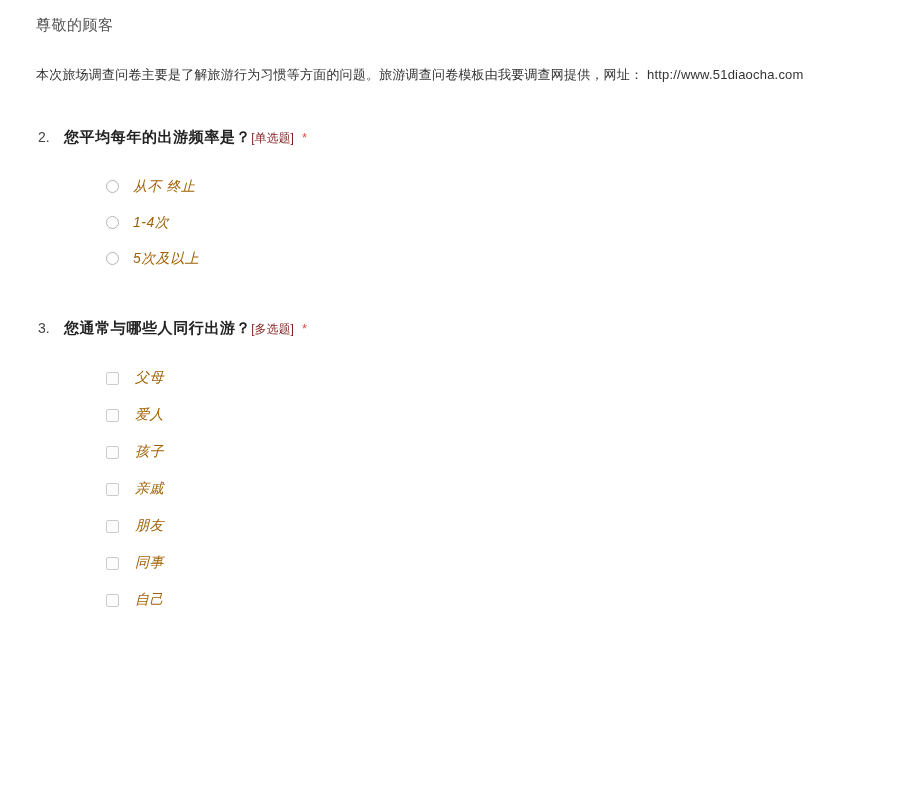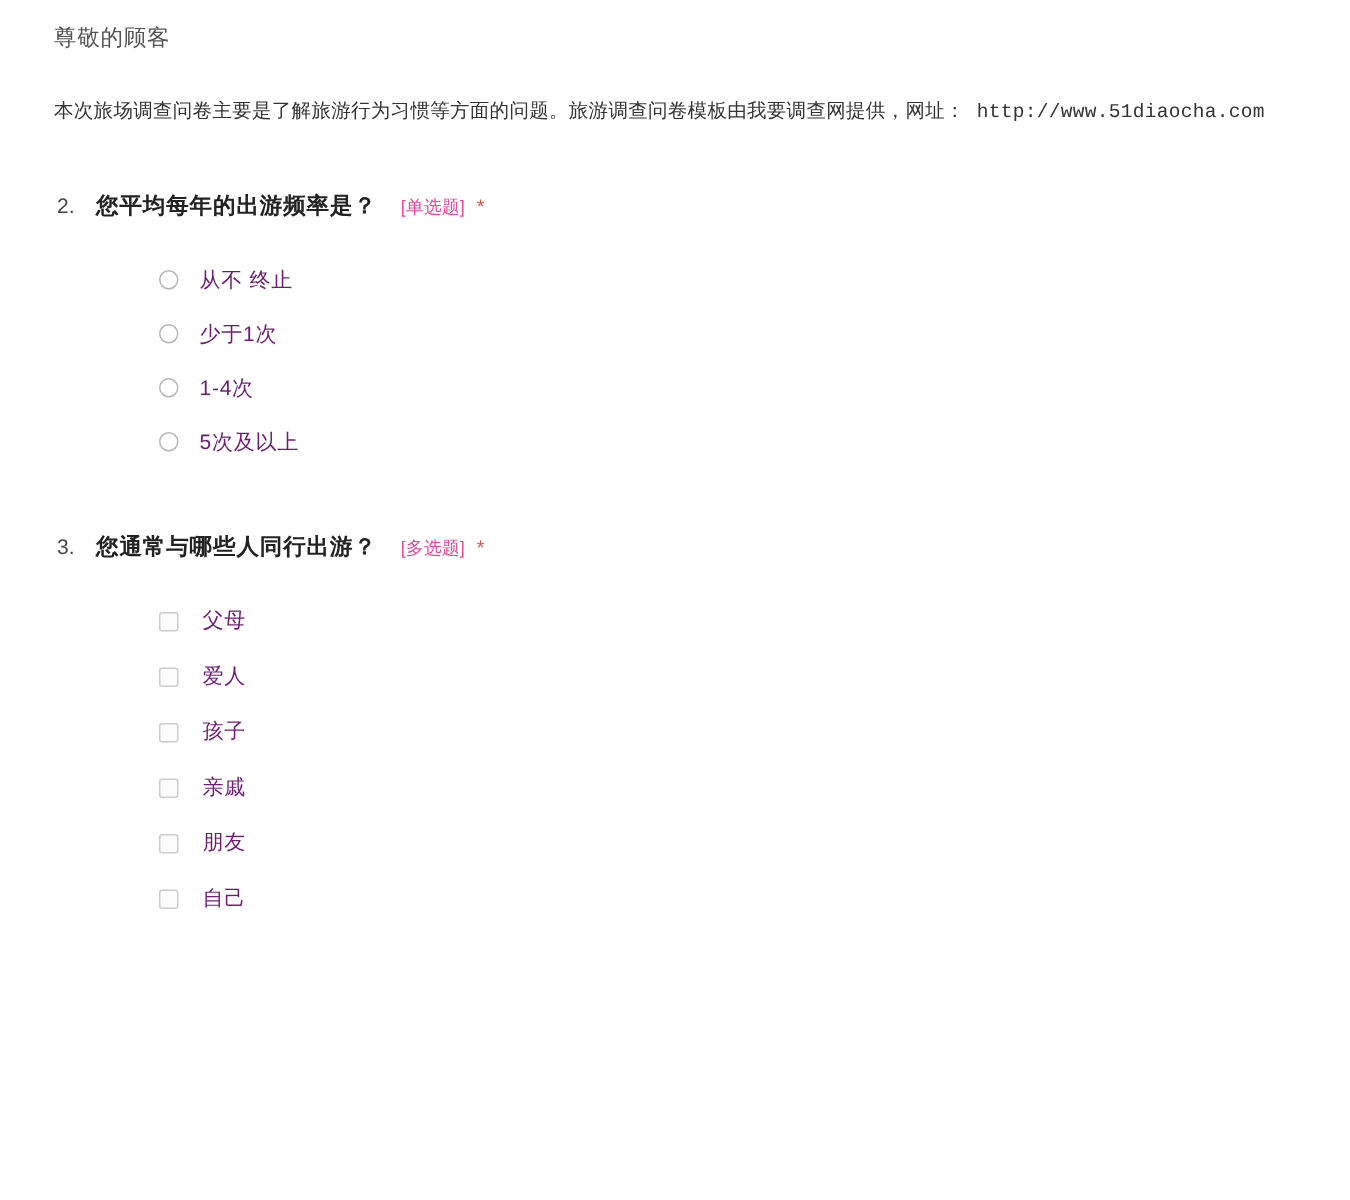--- a/index.html
+++ b/index.html
@@ -29,21 +29,20 @@
     padding-top: 16px;
     letter-spacing: 0.5px;
   }
   .survey-desc {
     font-size: 13px;
     color: #333333;
     margin: 0;
     padding-top: 30px;
     line-height: 1.6;
     letter-spacing: 0.2px;
-    font-family: Liberation Mono, monospace;
   }
   .question-block {
     padding-top: 42px;
   }
   .question-head {
     display: flex;
     align-items: baseline;
     gap: 0px;
   }
   .q-index {
@@ -56,22 +55,21 @@
   }
   .q-title {
     font-size: 15px;
     font-weight: bold;
     color: #222222;
     letter-spacing: 0.6px;
     text-align: center;
   }
   .q-type {
     font-size: 12px;
-    color: #ec4899;
-    margin-left: 16px;
+    color: #7f1d1d;
   }
   .q-required {
     font-size: 13px;
     color: #d9534f;
     margin-left: 8px;
   }
   .options {
     padding-top: 22px;
     padding-left: 70px;
   }
@@ -97,23 +95,24 @@
     width: 13px;
     height: 13px;
     border: 1px solid #cccccc;
     border-radius: 2px;
     background: #fcfcfc;
     flex: none;
     box-sizing: border-box;
   }
   .option-label {
     font-size: 14px;
-    color: #701a75;
+    color: #a16207;
     margin-left: 14px;
     letter-spacing: 0.5px;
+    font-style: italic;
   }
   .checkbox-options .option-label {
     margin-left: 16px;
   }
 </style>
 </head>
 <body>
 
 <div class="page">
 
@@ -125,24 +124,20 @@
     <div class="question-head">
       <span class="q-index">2.</span>
       <span class="q-title">您平均每年的出游频率是？</span>
       <span class="q-type">[单选题]</span>
       <span class="q-required">*</span>
     </div>
     <div class="options">
       <div class="option-row">
         <span class="radio-mark"></span>
         <span class="option-label">从不 终止</span>
-      </div>
-      <div class="option-row">
-        <span class="radio-mark"></span>
-        <span class="option-label">少于1次</span>
       </div>
       <div class="option-row">
         <span class="radio-mark"></span>
         <span class="option-label">1-4次</span>
       </div>
       <div class="option-row">
         <span class="radio-mark"></span>
         <span class="option-label">5次及以上</span>
       </div>
     </div>
@@ -171,18 +166,22 @@
       <div class="option-row compact">
         <span class="check-mark"></span>
         <span class="option-label">亲戚</span>
       </div>
       <div class="option-row compact">
         <span class="check-mark"></span>
         <span class="option-label">朋友</span>
       </div>
       <div class="option-row compact">
         <span class="check-mark"></span>
+        <span class="option-label">同事</span>
+      </div>
+      <div class="option-row compact">
+        <span class="check-mark"></span>
         <span class="option-label">自己</span>
       </div>
     </div>
   </div>
 
 </div>
 
 </body></html>

